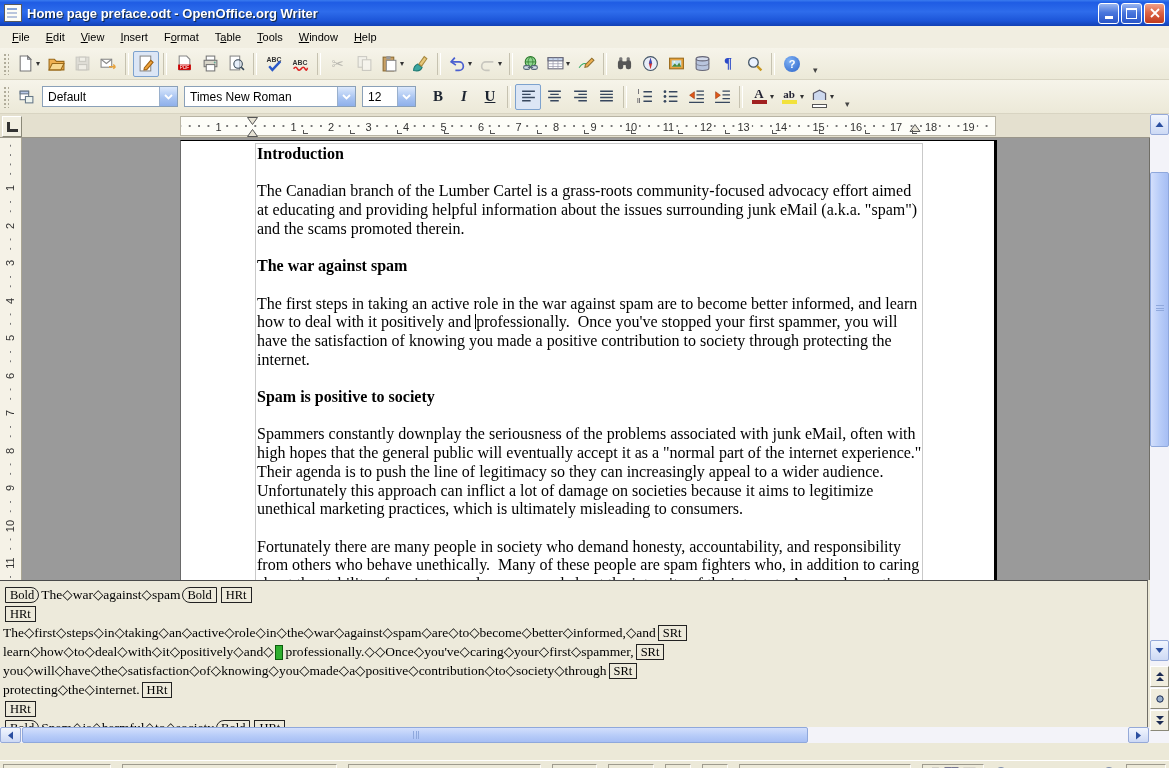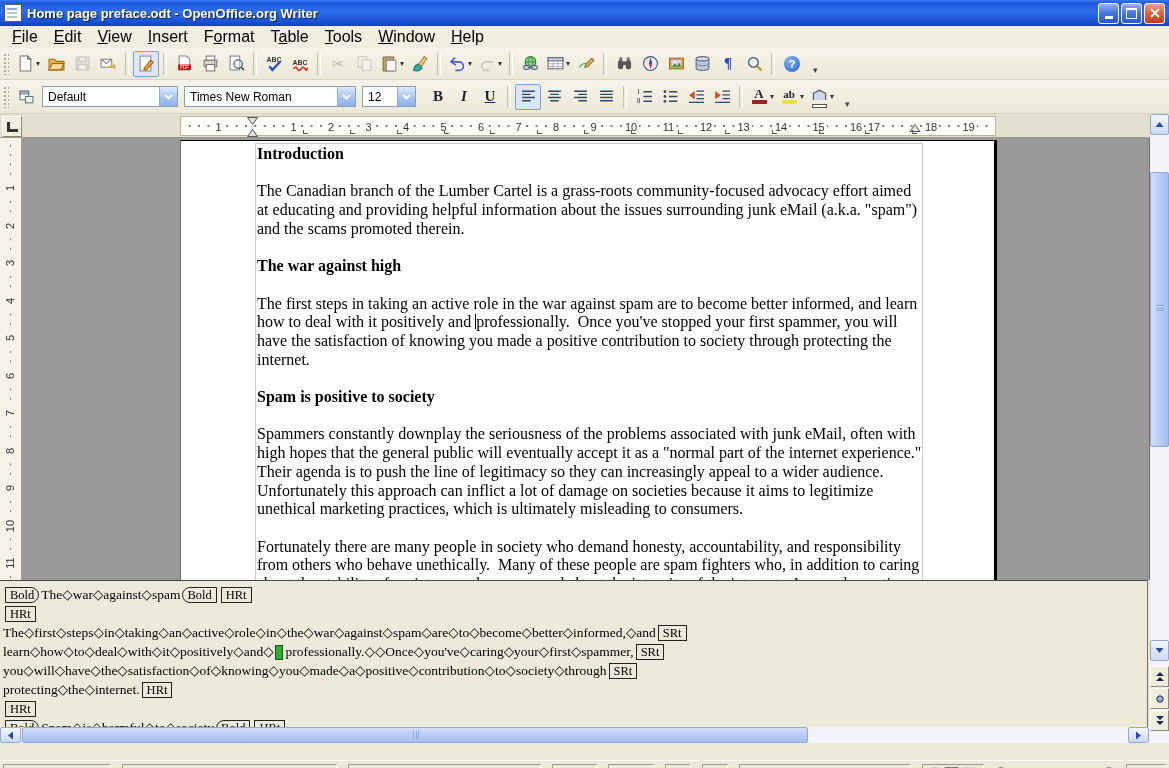--- a/index.html
+++ b/index.html
@@ -15,21 +15,21 @@
   #app-icon:before{content:"";position:absolute;left:2px;top:3px;width:10px;height:2px;background:#88a6d8;box-shadow:0 4px 0 #b9c6dd,0 8px 0 #b9c6dd;}
   .wbtns{margin-left:auto;display:flex;gap:2px;padding-right:4px;}
   .wbtn{width:21px;height:21px;border-radius:3px;border:1px solid #fff;box-sizing:border-box;
     display:flex;align-items:center;justify-content:center;
     background:linear-gradient(180deg,#9ab6f0 0%,#4a77dd 45%,#2a56c8 100%);}
   .wbtn.close{background:linear-gradient(180deg,#f0a088 0%,#dd6547 45%,#c03a1d 100%);}
   .glyph-min{width:8px;height:3px;background:#fff;margin-top:9px;}
   .glyph-restore{width:9px;height:8px;border:1px solid #fff;border-top:2px solid #fff;background:transparent;}
   
   #menubar{position:absolute;left:0;top:26px;width:1169px;height:22px;background:#F1EEE1;
-    display:flex;align-items:center;padding-left:4px;box-sizing:border-box;font-size:16px;}
+    display:flex;align-items:center;padding-left:4px;box-sizing:border-box;font-size:11px;}
   .menu-item{padding:2px 8px;cursor:default;}
   .menu-item u{text-decoration:underline;}
   
   .toolbar{position:absolute;left:0;width:1169px;height:32px;background:linear-gradient(#F6F4EA,#ECE9D8);
     border-bottom:1px solid #d8d4c2;display:flex;align-items:center;padding-left:2px;box-sizing:border-box;}
   #tb-main{top:48px;}
   #tb-format{top:80px;height:34px;}
   .grip{width:6px;height:22px;margin:0 4px 0 1px;
     background-image:radial-gradient(circle,#b0ac9a 1px,transparent 1.3px);background-size:4px 4px;}
   .tbtn{display:flex;align-items:center;justify-content:center;height:26px;min-width:26px;
@@ -559,21 +559,21 @@
         <span class="rnum" style="left: 337.5px;">7</span>
         <span class="rnum" style="left: 375px;">8</span>
         <span class="rnum" style="left: 412.5px;">9</span>
         <span class="rnum" style="left: 450px;">10</span>
         <span class="rnum" style="left: 487.5px;">11</span>
         <span class="rnum" style="left: 525px;">12</span>
         <span class="rnum" style="left: 562.5px;">13</span>
         <span class="rnum" style="left: 600px;">14</span>
         <span class="rnum" style="left: 637.5px;">15</span>
         <span class="rnum" style="left: 675px;">16</span>
-        <span class="rnum" style="left: 693px;">17</span>
+        <span class="rnum" style="left: 715px;">17</span>
         <span class="rnum" style="left: 750px;">18</span>
         <span class="rnum" style="left: 787.5px;">19</span>
         <span class="tabmark" style="left: 121.875px;"></span>
         <span class="tabmark" style="left: 168.75px;"></span>
         <span class="tabmark" style="left: 215.625px;"></span>
         <span class="tabmark" style="left: 262.5px;"></span>
         <span class="tabmark" style="left: 309.375px;"></span>
         <span class="tabmark" style="left: 356.25px;"></span>
         <span class="tabmark" style="left: 403.125px;"></span>
         <span class="tabmark" style="left: 450px;"></span>
@@ -585,21 +585,21 @@
         <span class="tabmark" style="left: 731.25px;"></span>
       </div>
   </div>
 
   <div id="workspace">
     <div id="page">
       <div id="textbounds"></div>
       <div id="doc">
           <p class="heading">Introduction</p>
           <p>The Canadian branch of the Lumber Cartel is a grass-roots community-focused advocacy effort aimed at educating and providing helpful information about the issues surrounding junk eMail (a.k.a. "spam") and the scams promoted therein.</p>
-          <p class="heading">The war against high</p>
+          <p class="heading">The war against spam</p>
           <p><span>The first steps in taking an active role in the war against spam are to become better informed, and learn how to deal with it positively and </span><span class="doc-cursor"></span><span>professionally.  Once you've stopped your first spammer, you will have the satisfaction of knowing you made a positive contribution to society through protecting the internet.</span></p>
           <p class="heading">Spam is positive to society</p>
           <p>Spammers constantly downplay the seriousness of the problems associated with junk eMail, often with high hopes that the general public will eventually accept it as a "normal part of the internet experience."  Their agenda is to push the line of legitimacy so they can increasingly appeal to a wider audience.  Unfortunately this approach can inflict a lot of damage on societies because it aims to legitimize unethical marketing practices, which is ultimately misleading to consumers.</p>
           <p>Fortunately there are many people in society who demand honesty, accountability, and responsibility from others who behave unethically.  Many of these people are spam fighters who, in addition to caring about the stability of society, are also concerned about the integrity of the internet.  As people continue</p>
         </div>
     </div>
     <div id="vruler">
         <span class="vnum" style="top: 44px;">1</span>
         <span class="vnum" style="top: 81.5px;">2</span>
         <span class="vnum" style="top: 119px;">3</span>

